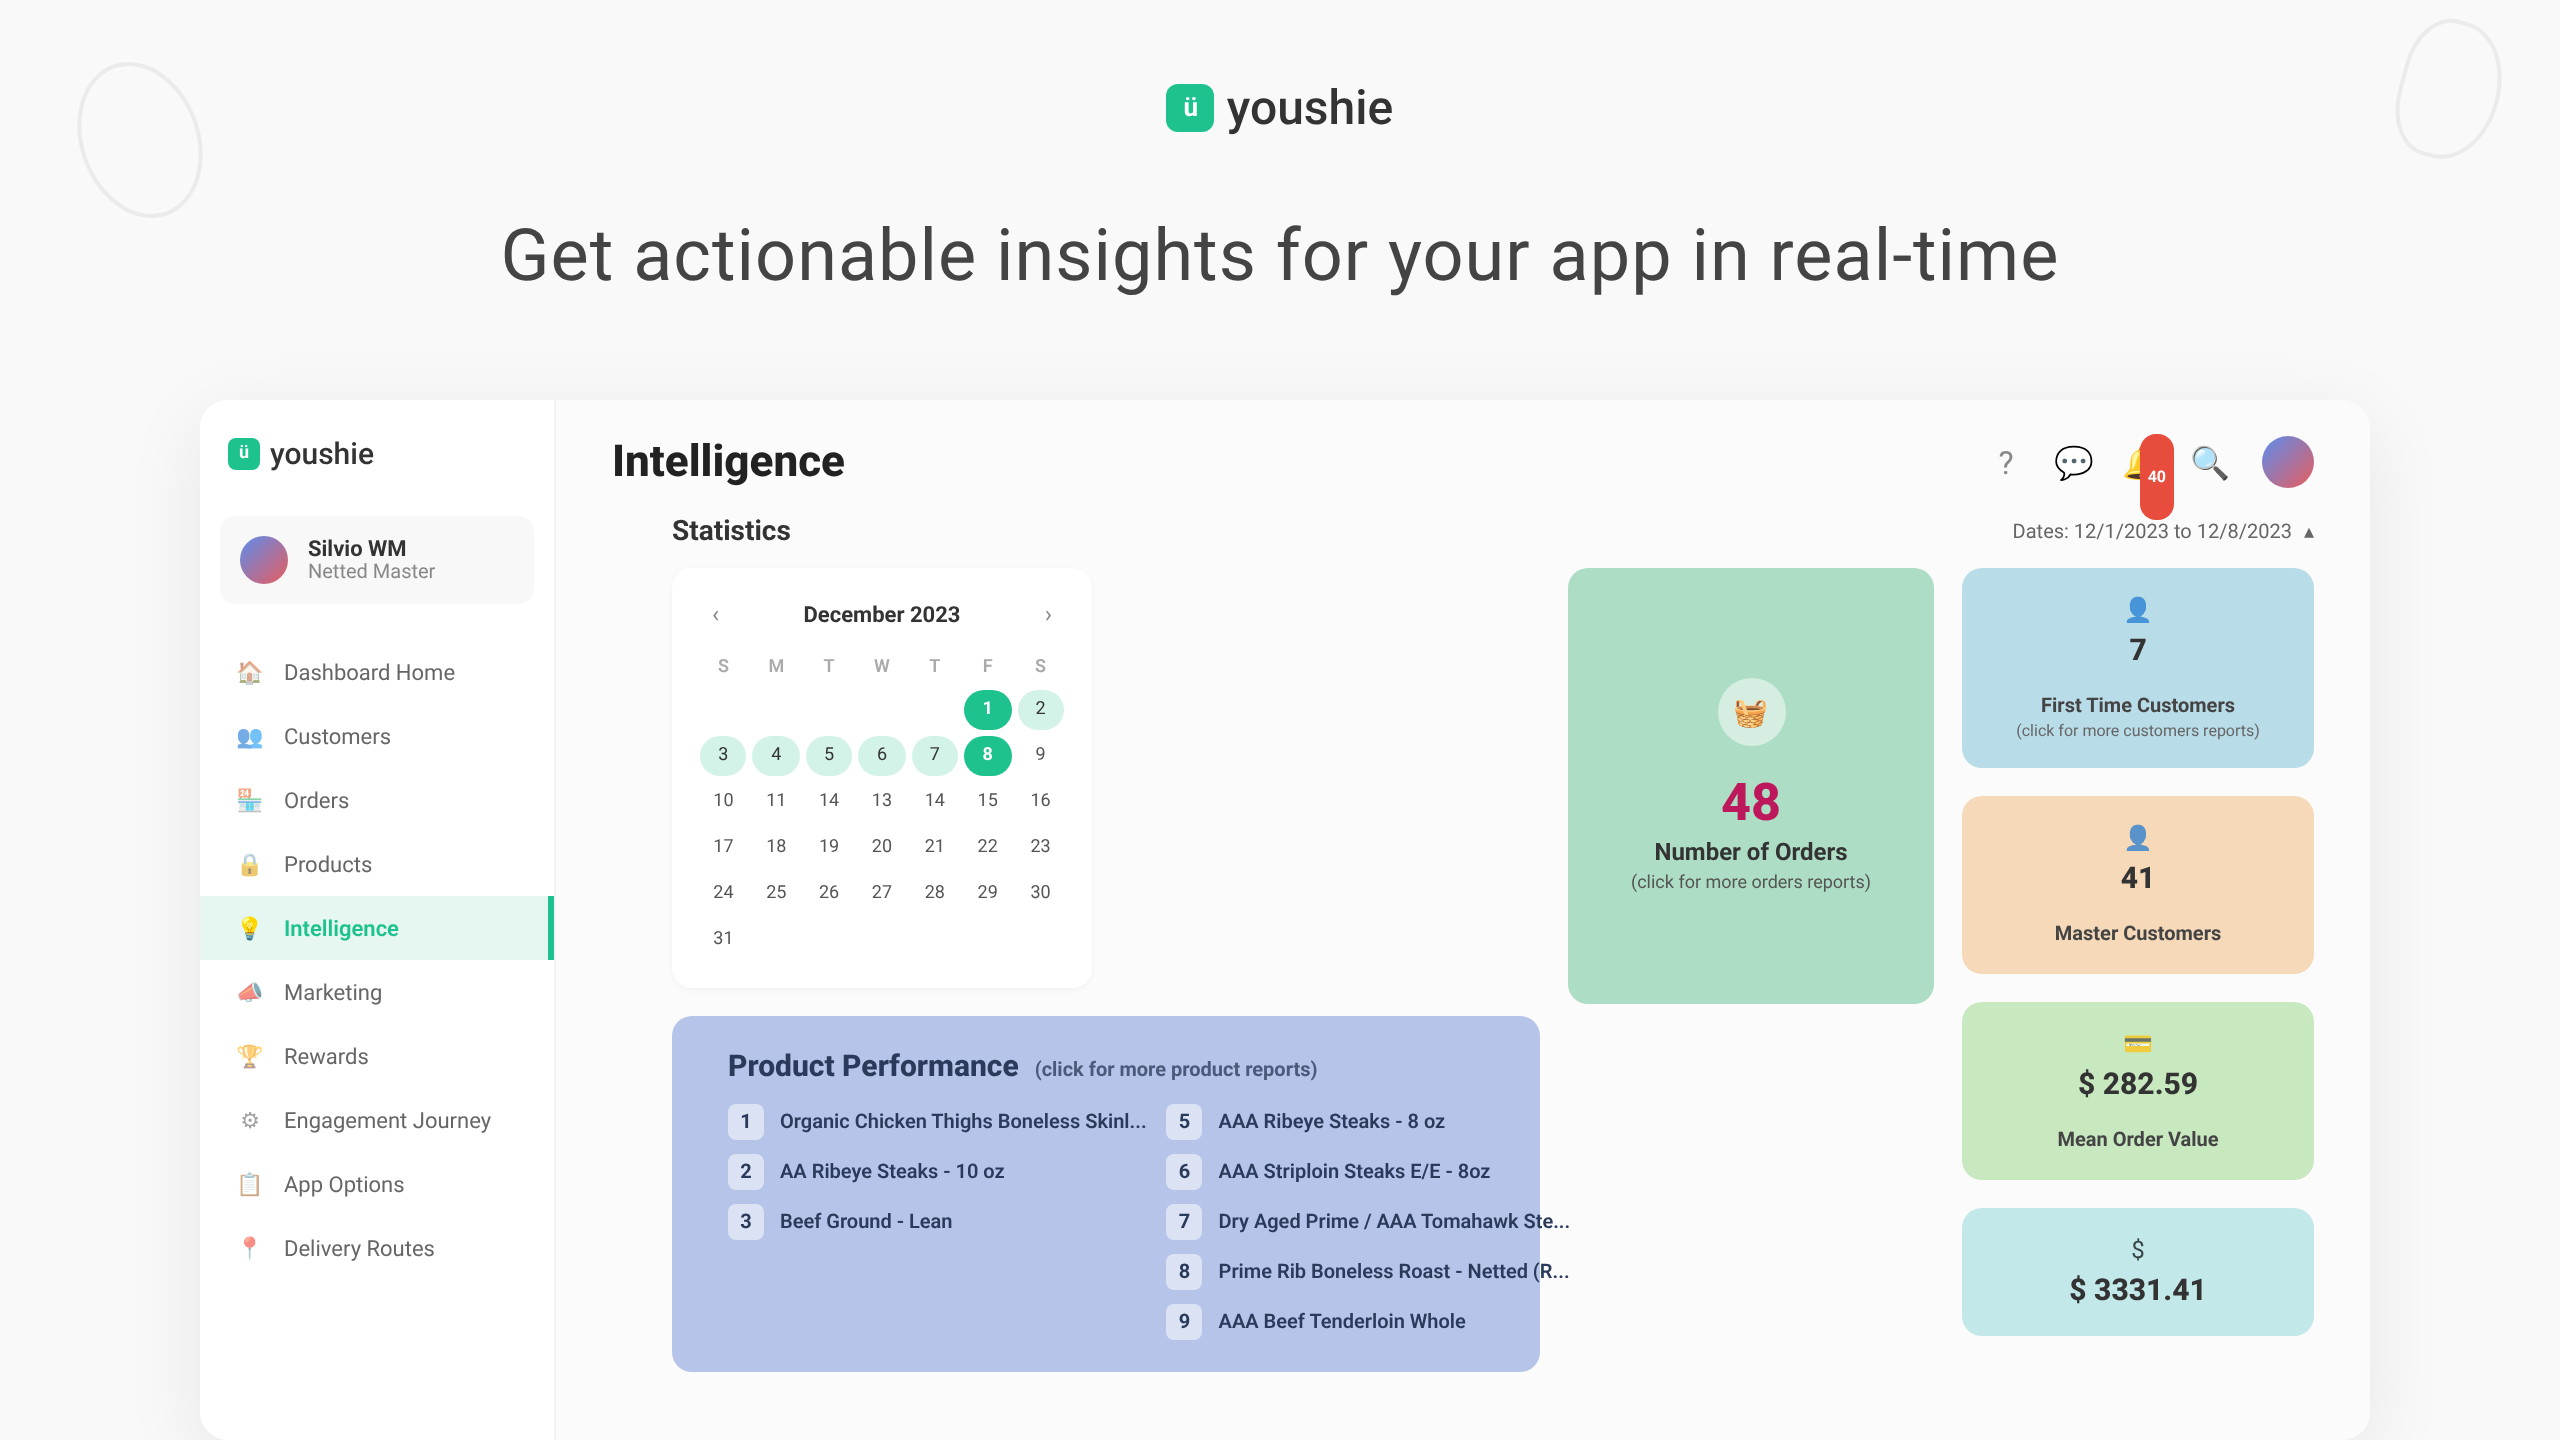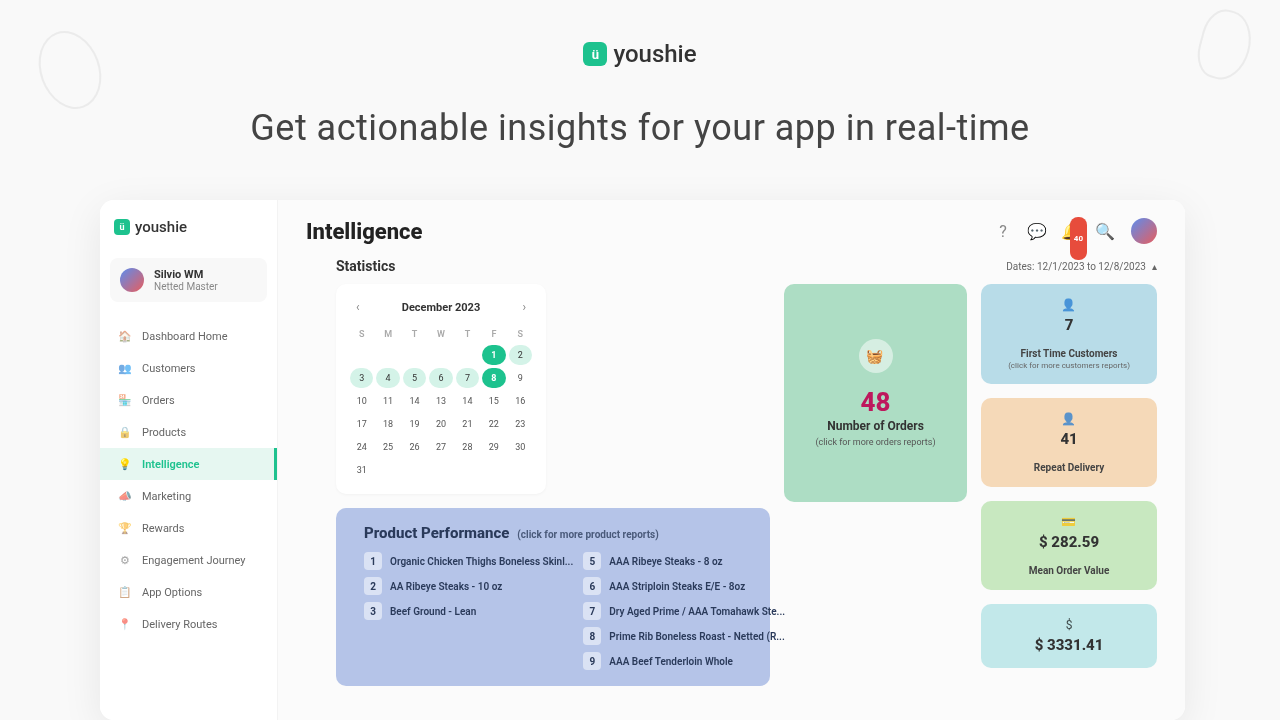--- a/index.html
+++ b/index.html
@@ -272,21 +272,21 @@
       <div class="right-col">
         <div class="stat-card blue">
           <div class="stat-icon">👤</div>
           <div class="stat-num">7</div>
           <div class="stat-label">First Time Customers</div>
           <div class="stat-hint">(click for more customers reports)</div>
         </div>
         <div class="stat-card orange">
           <div class="stat-icon">👤</div>
           <div class="stat-num">41</div>
-          <div class="stat-label">Repeat Delivery</div>
+          <div class="stat-label">Master Customers</div>
         </div>
         <div class="stat-card green">
           <div class="stat-icon">💳</div>
           <div class="stat-num">$ 282.59</div>
           <div class="stat-label">Mean Order Value</div>
         </div>
         <div class="stat-card cyan">
           <div class="stat-icon">$</div>
           <div class="stat-num">$ 3331.41</div>
         </div>

